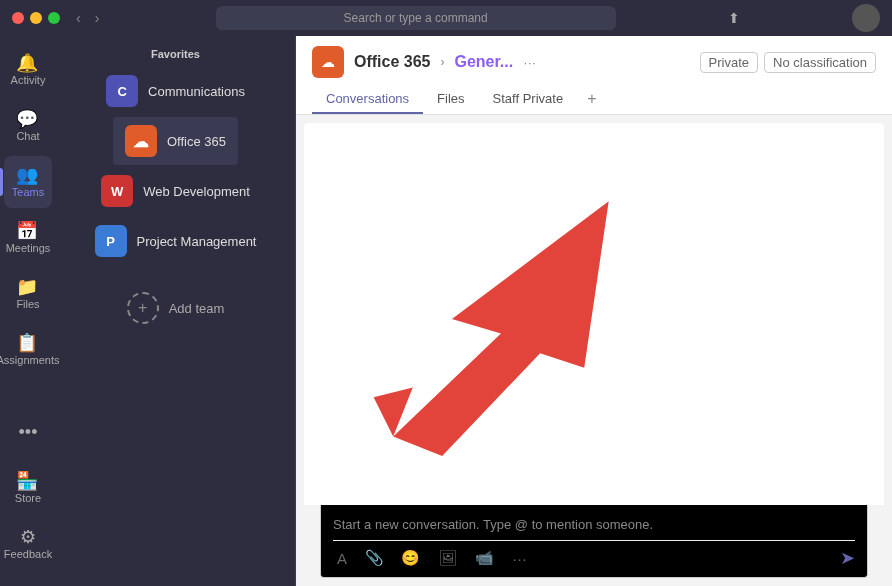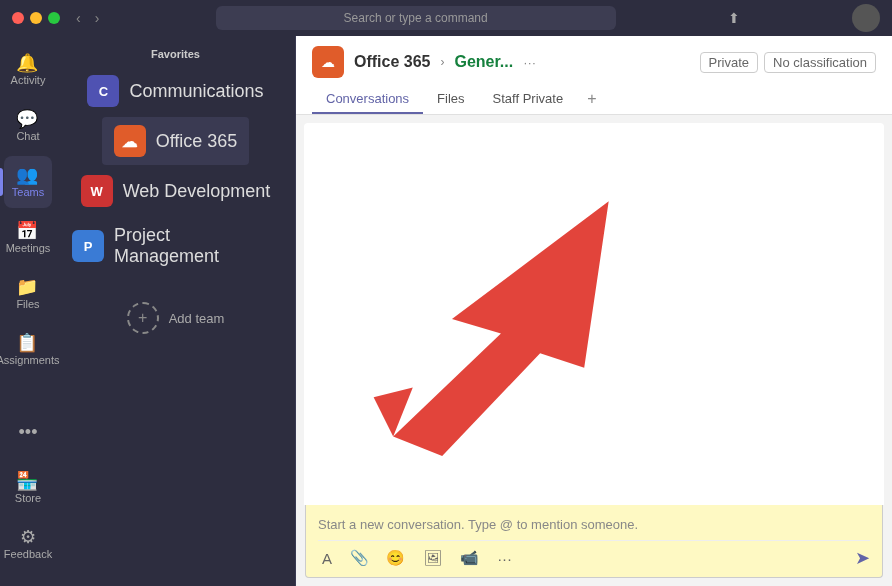--- a/index.html
+++ b/index.html
@@ -169,21 +169,21 @@
       border-radius: 6px;
       display: flex;
       align-items: center;
       justify-content: center;
       font-size: 13px;
       font-weight: bold;
       color: white;
       flex-shrink: 0;
     }
     .team-name {
-      font-size: 18px;
+      font-size: 13px;
       color: #ddd;
       font-weight: 500;
     }
     .add-team-row {
       display: flex;
       align-items: center;
       padding: 10px 14px;
       gap: 10px;
       cursor: pointer;
       color: #aaa;
@@ -240,21 +240,21 @@
       font-weight: 600;
       color: #333;
     }
     .channel-arrow {
       color: #888;
       font-size: 12px;
     }
     .channel-sub {
       font-size: 16px;
       font-weight: 600;
-      color: #15803d;
+      color: #8b5cf6;
     }
     .channel-more {
       color: #888;
       font-size: 13px;
       cursor: pointer;
     }
     .channel-badges {
       display: flex;
       align-items: center;
       gap: 6px;
@@ -309,22 +309,22 @@
       position: absolute;
       top: 0;
       left: 0;
       width: 100%;
       height: 100%;
       pointer-events: none;
     }
 
     
     .message-input-area {
-      background: #fef9c3;
-      margin: 0 9px 8px;
+      background: #000000;
+      margin: 0 24px 8px;
       border: 1px solid #ccc;
       border-top: none;
       border-radius: 0 0 4px 4px;
       padding: 8px 12px;
       flex-shrink: 0;
     }
     .message-placeholder {
       font-size: 13px;
       color: #888;
       padding: 4px 0 8px;

